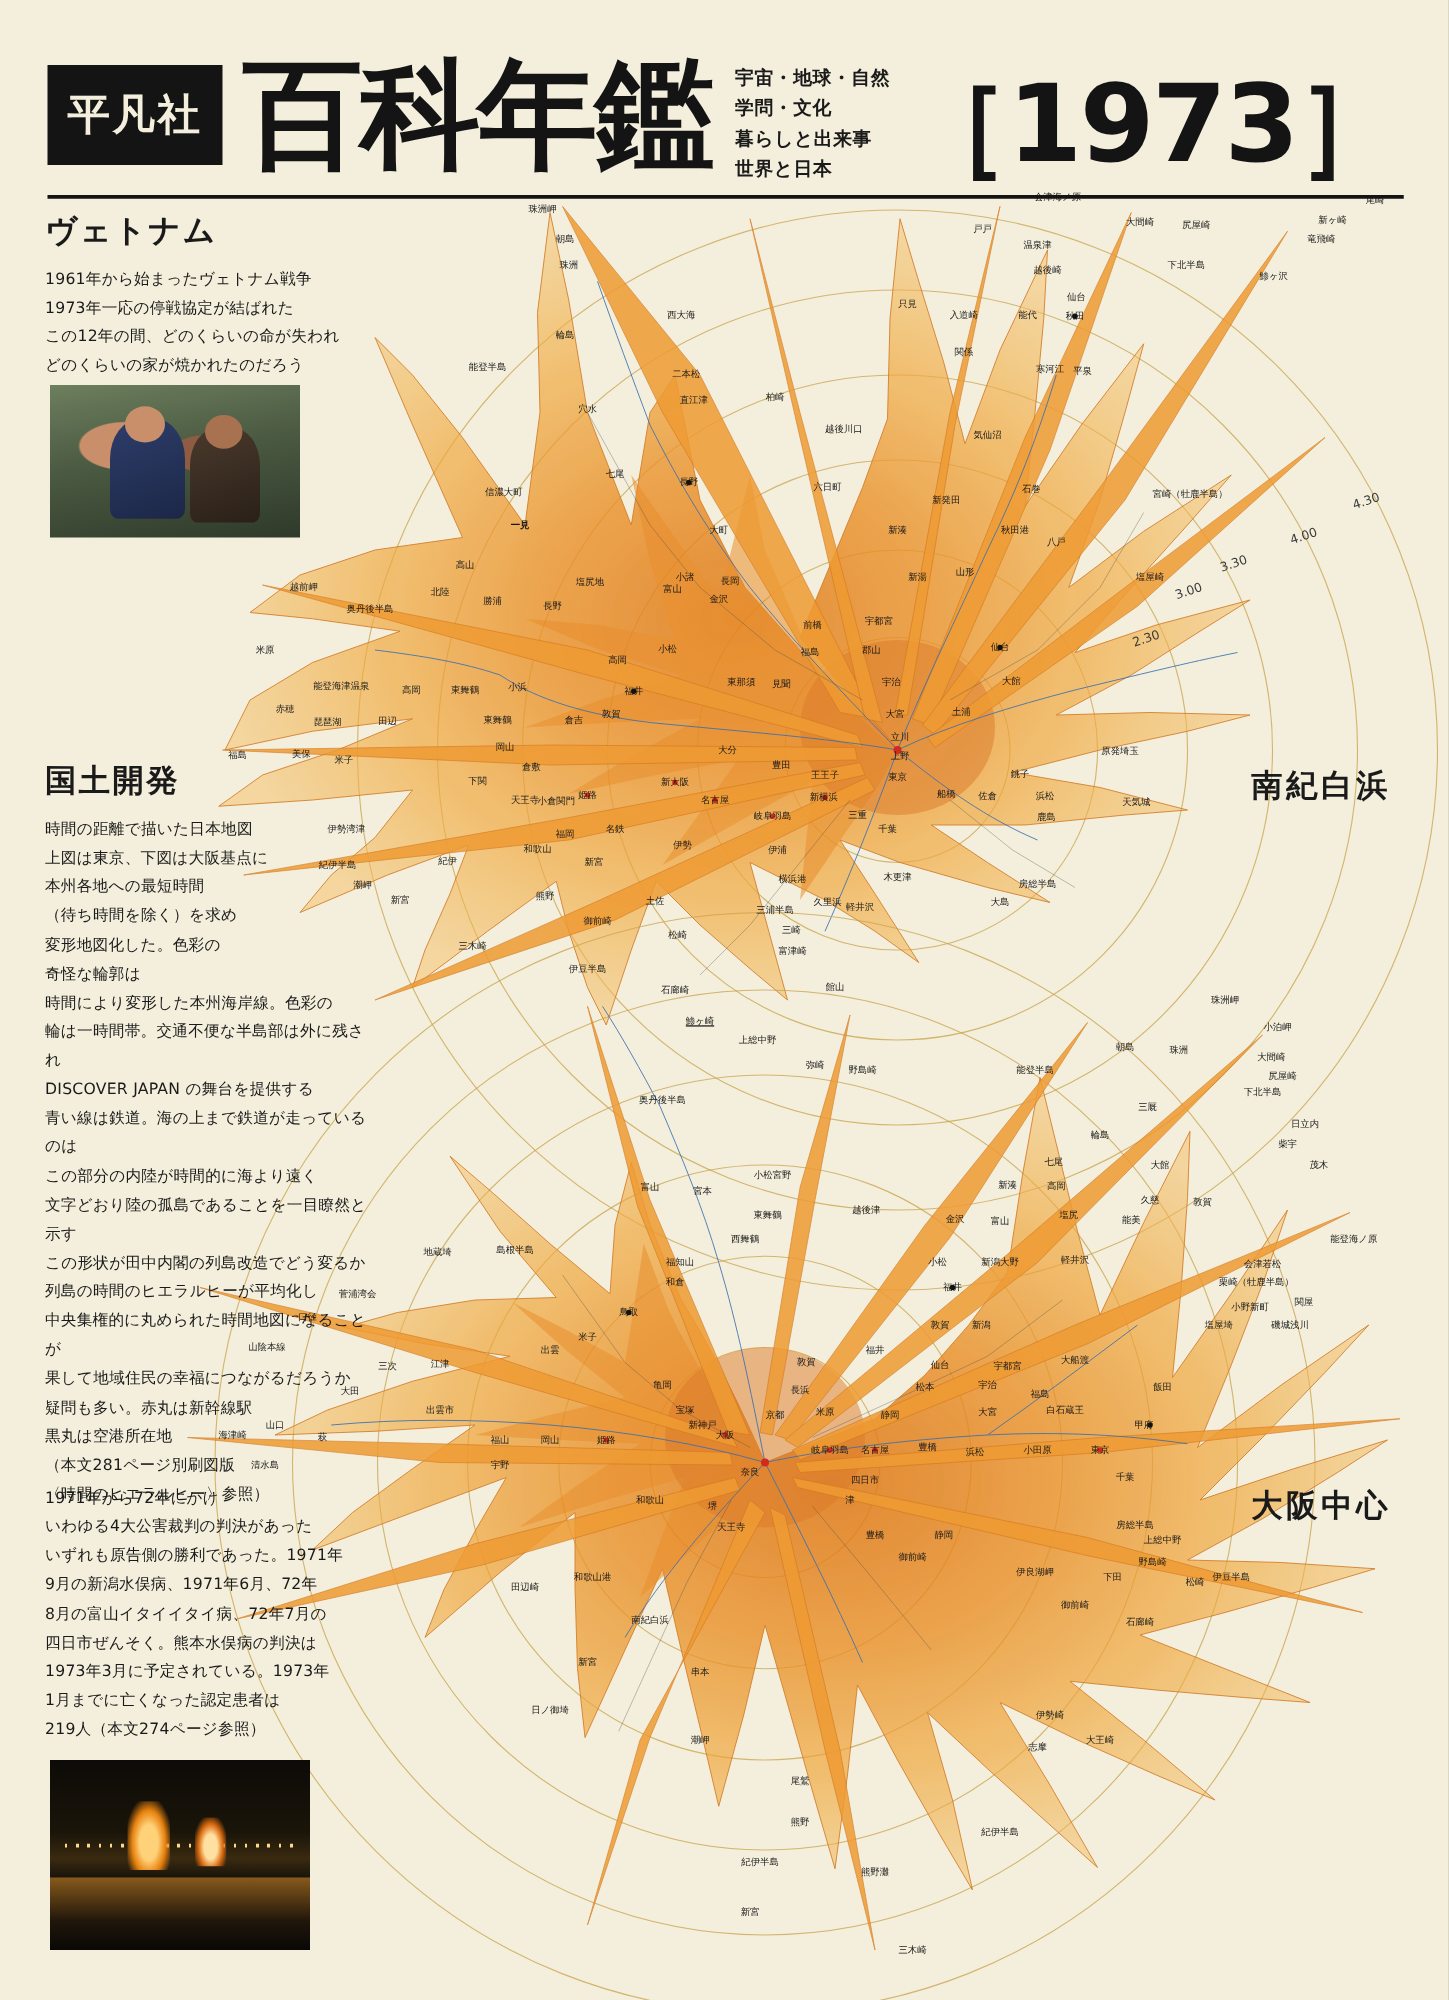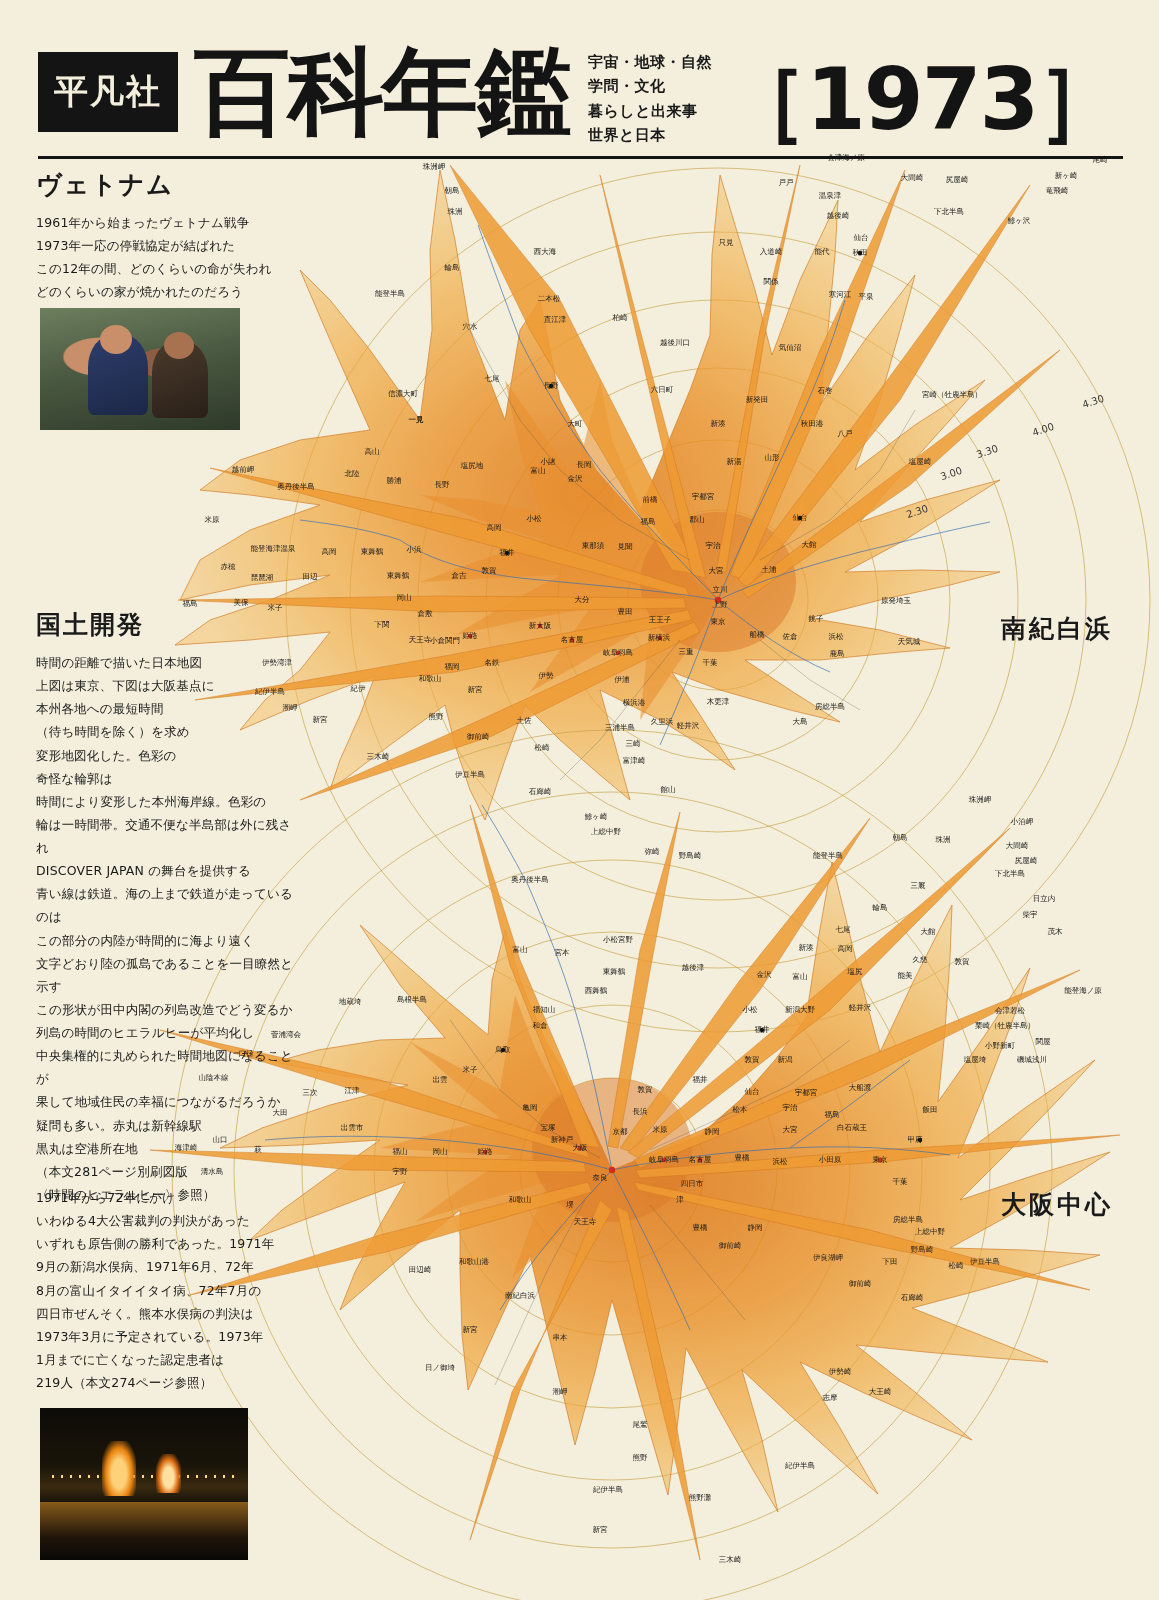--- a/index.html
+++ b/index.html
@@ -529,21 +529,21 @@
         <div class="place" style="left: 668px; top: 790px;">館山</div>
       </div>
     <div id="bottom-place-layer">
         <div class="place" style="left: 980px; top: 800px;">珠洲岬</div>
         <div class="place" style="left: 1022px; top: 822px;">小泊岬</div>
         <div class="place" style="left: 1017px; top: 846px;">大間崎</div>
         <div class="place" style="left: 606px; top: 832px;">上総中野</div>
         <div class="place" style="left: 900px; top: 838px;">朝島</div>
         <div class="place" style="left: 943px; top: 840px;">珠洲</div>
         <div class="place" style="left: 1026px; top: 861px;">尻屋崎</div>
-        <div class="place" style="left: 596px; top: 817px;">鯵ヶ崎</div>
+        <div class="place" style="left: 560px; top: 817px; text-decoration: underline;">鯵ヶ崎</div>
         <div class="place" style="left: 652px; top: 852px;">弥崎</div>
         <div class="place" style="left: 690px; top: 856px;">野島崎</div>
         <div class="place" style="left: 1010px; top: 874px;">下北半島</div>
         <div class="place" style="left: 828px; top: 856px;">能登半島</div>
         <div class="place" style="left: 1044px; top: 899px;">日立内</div>
         <div class="place" style="left: 530px; top: 880px;">奥丹後半島</div>
         <div class="place" style="left: 918px; top: 886px;">三厩</div>
         <div class="place" style="left: 880px; top: 908px;">輪島</div>
         <div class="place" style="left: 1030px; top: 915px;">柴宇</div>
         <div class="place" style="left: 843px; top: 930px;">七尾</div>

